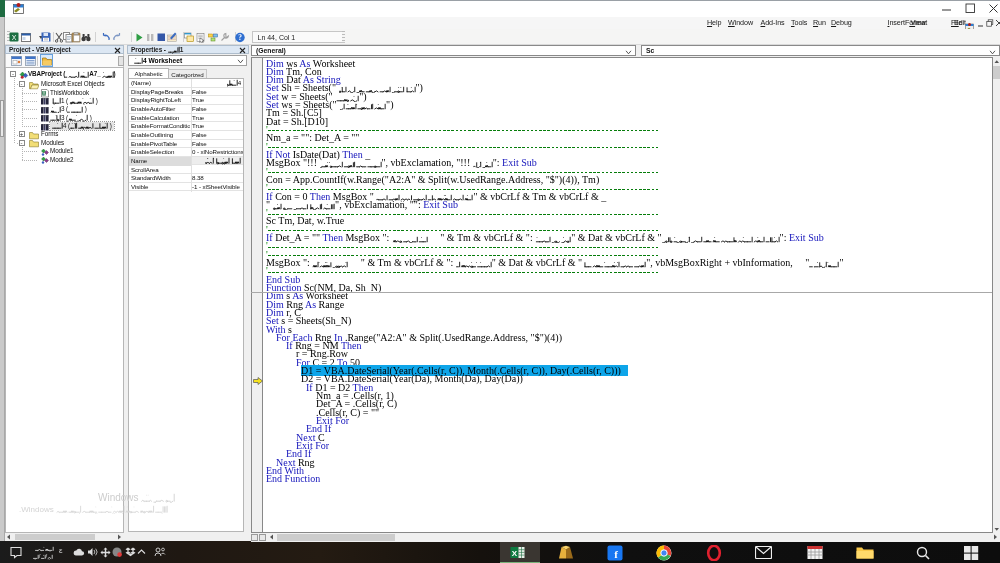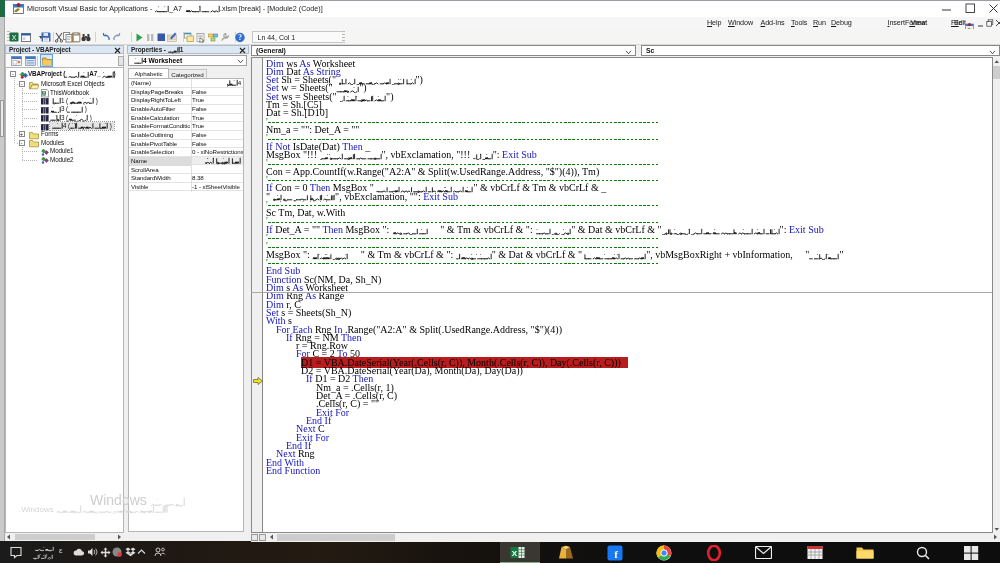--- a/index.html
+++ b/index.html
@@ -42,49 +42,38 @@
 #codescroll{left:741.5px;top:12.5px;width:7.5px;height:476px;background:#f0f0f0}
 #codehs{left:0;top:488.5px;width:749px;height:8.5px;background:#f0f0f0}
 
 #code{left:14px;top:1.5px;font-family:Liberation Serif, serif;font-size:10px;line-height:8.32px;color:#000;white-space:pre}
 #code .k{color:#1515bb}
 #code .c{color:#008200}
 #code .dashl{display:inline-block;width:391px;height:1px;background:repeating-linear-gradient(90deg,#067d0b 0 2.5px,rgba(0,0,0,0) 2.5px 4.17px);vertical-align:1.6px}
 #code div{height:8.32px}
 
 #taskbar{left:0;top:541px;width:1000px;height:22px;background:linear-gradient(90deg,#1b1b1b 0%,#1f1812 18%,#241b12 32%,#15110d 48%,#0f0f0f 62%,#0d0d0d 100%)}
-#hl{background:#b91c1c}
+#hl{background:#0ea5e9}
 .sep{position:absolute;top:3px;width:1px;height:10px;background:#d2d2d2}
 .treerow{position:absolute;left:0;height:8.3px;font-size:6.3px;letter-spacing:-0.1px;line-height:8.3px;white-space:nowrap;color:#111}
 .tlabel{position:absolute;top:0}
 .sbar{position:absolute;background:#f0f0f0}
 .sthumb{position:absolute;background:#cdcdcd}
 .tab{position:absolute;font-size:6.2px;letter-spacing:-0.1px;color:#222;text-align:center;line-height:10px}
 svg{display:inline-block}
 </style></head>
 <body>
 <div id="stage">
 
 <div class="abs" id="lstrip"></div>
     <div class="abs" id="lthumb"></div>
     <div class="abs" id="lgreen"></div>
 
 <div class="abs" id="title"></div>
 <div class="abs" id="titleicon" style="left:8.5px;top:2.5px;width:11px;height:11px"></div>
-<div class="abs" id="titletext">Microsoft Visual Basic for Applications - <svg width="15" height="8.1" viewBox="0 -0.6 15 8.1" style="vertical-align:-2px">
-        <path d="M14.2,0.6 V6.1 M12.9,6.1 H9.7 M9.7,6.1 H6.0 M6.0,6.1 H3.8 M3.8,6.1 Q2.6,4.0 1.3,6.1" stroke="#000" stroke-width="0.85" fill="none" stroke-linecap="round" stroke-linejoin="round"></path>
-        <circle cx="4.3" cy="1.2" r="0.45" fill="#000"></circle>
-        <circle cx="10.9" cy="1.2" r="0.45" fill="#000"></circle>
-      </svg>_A7 <svg width="36" height="8.1" viewBox="0 -0.6 36 8.1" style="vertical-align:-2px">
-        <path d="M35.2,0.6 V6.1 M33.9,6.1 Q32.1,4.0 30.4,6.1 M30.4,6.1 Q28.7,4.0 26.9,6.1 M24.9,6.1 H21.4 M21.4,6.1 H18.0 M16.0,0.6 V6.1 M14.8,6.1 H11.3 M11.3,6.1 H8.9 M8.9,6.1 Q7.5,4.0 6.0,6.1 M6.0,6.1 L5.4,4.7 L4.8,6.1 M4.8,6.1 L4.1,4.7 L3.5,6.1 M3.5,6.1 L2.9,4.7 L2.3,6.1" stroke="#000" stroke-width="0.85" fill="none" stroke-linecap="round" stroke-linejoin="round"></path>
-        <circle cx="31.4" cy="7.5" r="0.45" fill="#000"></circle>
-        <circle cx="33.9" cy="7.5" r="0.45" fill="#000"></circle>
-        <circle cx="15.5" cy="1.2" r="0.45" fill="#000"></circle>
-        <circle cx="14.5" cy="7.5" r="0.45" fill="#000"></circle>
-      </svg>.xlsm [break] - [Module2 (Code)]</div>
 
 <div class="abs" id="menu">
       <span class="mi" style="left:702px"><u>H</u>elp</span>
       <span class="mi" style="left:723px"><u>W</u>indow</span>
       <span class="mi" style="left:755.5px"><u>A</u>dd-Ins</span>
       <span class="mi" style="left:786px"><u>T</u>ools</span>
       <span class="mi" style="left:808px"><u>R</u>un</span>
       <span class="mi" style="left:826px"><u>D</u>ebug</span>
       <span class="mi" style="left:900px">F<u>o</u>rmat</span>
       <span class="mi" style="left:882.5px"><u>I</u>nsert</span>
@@ -458,21 +447,21 @@
   </div>
   <div class="abs" id="codewin">
     <div class="abs combo" style="left:0;width:385px">(General)<svg class="abs" style="right:3px;top:3.5px" width="7" height="5" viewBox="0 0 7 5">
             <path d="M1,0.8 L3.5,3.8 L6,0.8" fill="none" stroke="#444" stroke-width="0.9"></path>
           </svg></div>
     <div class="abs combo" style="left:390px;width:359px">Sc<svg class="abs" style="right:3px;top:3.5px" width="7" height="5" viewBox="0 0 7 5">
             <path d="M1,0.8 L3.5,3.8 L6,0.8" fill="none" stroke="#444" stroke-width="0.9"></path>
           </svg></div>
     <div class="abs" id="codearea">
       <div class="abs" id="codemargin"></div>
-      <div class="abs" id="code"><div><span class="k">Dim</span> ws <span class="k">As</span> Worksheet</div><div><span class="k">Dim</span> Dat <span class="k">As</span> <span class="k">String</span></div><div><span class="k">Set</span> Sh = Sheets(" <svg width="77" height="7.2" viewBox="0 -0.6 77 7.2" style="vertical-align:-2px">
+      <div class="abs" id="code"><div><span class="k">Dim</span> ws <span class="k">As</span> Worksheet</div><div><span class="k">Dim</span> Tm, Con</div><div><span class="k">Dim</span> Dat <span class="k">As</span> <span class="k">String</span></div><div><span class="k">Set</span> Sh = Sheets(" <svg width="77" height="7.2" viewBox="0 -0.6 77 7.2" style="vertical-align:-2px">
                 <path d="M76.2,0.6 V5.2 M74.9,5.2 Q73.5,3.1 72.1,5.2 M72.1,5.2 H68.1 M68.1,5.2 V1.1 M64.7,0.6 V5.2 M63.5,5.2 H60.3 M60.3,5.2 a0.8,0.8 0 1 0 -1.6,0 a0.8,0.8 0 1 0 1.6,0 M58.3,5.2 H55.9 M55.9,5.2 q-1.2,1.7 -2.6,1.1 M51.1,0.6 V5.2 M49.9,5.2 L49.2,3.8 L48.6,5.2 M48.6,5.2 L48.0,3.8 L47.4,5.2 M47.4,5.2 Q45.7,3.1 44.0,5.2 M44.0,5.2 H41.1 M39.1,5.2 Q37.4,3.1 35.8,5.2 M35.8,5.2 q-1.2,1.7 -2.6,1.1 M33.0,5.2 L32.4,3.8 L31.8,5.2 M31.8,5.2 L31.1,3.8 L30.5,5.2 M30.5,5.2 H27.2 M25.2,5.2 H23.0 M23.0,5.2 L22.4,3.8 L21.7,5.2 M21.7,5.2 L21.1,3.8 L20.5,5.2 M20.5,5.2 q-1.2,1.7 -2.6,1.1 M15.7,0.6 V5.2 M14.5,5.2 q-1.2,1.7 -2.6,1.1 M11.7,5.2 Q10.3,3.1 8.9,5.2 M6.9,0.6 V5.2 M5.7,5.2 H3.2 M3.2,5.2 V1.1 M1.8,5.2 a0.8,0.8 0 1 0 -1.6,0 a0.8,0.8 0 1 0 1.6,0" stroke="#000" stroke-width="0.85" fill="none" stroke-linecap="round" stroke-linejoin="round"></path>
                 <circle cx="29.7" cy="6.6" r="0.45" fill="#000"></circle>
                 <circle cx="71.6" cy="6.6" r="0.45" fill="#000"></circle>
                 <circle cx="61.9" cy="0.9" r="0.45" fill="#000"></circle>
                 <circle cx="3.0" cy="0.9" r="0.45" fill="#000"></circle>
                 <circle cx="32.1" cy="6.6" r="0.45" fill="#000"></circle>
                 <circle cx="72.3" cy="0.9" r="0.45" fill="#000"></circle>
                 <circle cx="59.7" cy="0.9" r="0.45" fill="#000"></circle>
                 <circle cx="28.0" cy="6.6" r="0.45" fill="#000"></circle>
               </svg>")</div><div><span class="k">Set</span> w = Sheets(" <svg width="24" height="7.2" viewBox="0 -0.6 24 7.2" style="vertical-align:-2px">
@@ -512,21 +501,21 @@
                 <circle cx="69.5" cy="0.9" r="0.45" fill="#000"></circle>
               </svg>" &amp; vbCrLf &amp; Tm &amp; vbCrLf &amp; _</div><div>"<svg width="65" height="7.2" viewBox="0 -0.6 65 7.2" style="vertical-align:-2px">
                 <path d="M64.2,0.6 V5.2 M62.9,5.2 V1.1 M61.5,5.2 V1.1 M60.1,5.2 H56.2 M56.2,5.2 Q54.9,3.1 53.6,5.2 M51.6,0.6 V5.2 M50.4,5.2 V1.1 M49.0,5.2 Q47.5,3.1 46.1,5.2 M46.1,5.2 q-1.2,1.7 -2.6,1.1 M43.3,5.2 L42.7,3.8 L42.0,5.2 M42.0,5.2 L41.4,3.8 L40.8,5.2 M40.8,5.2 V1.1 M37.4,5.2 V1.1 M36.0,5.2 H33.7 M33.7,5.2 Q32.0,3.1 30.3,5.2 M30.3,5.2 H26.6 M26.6,5.2 q-1.2,1.7 -2.6,1.1 M21.8,5.2 H17.8 M17.8,5.2 q-1.2,1.7 -2.6,1.1 M15.0,5.2 a0.8,0.8 0 1 0 -1.6,0 a0.8,0.8 0 1 0 1.6,0 M11.0,0.6 V5.2 M9.8,5.2 L9.2,3.8 L8.6,5.2 M8.6,5.2 L8.0,3.8 L7.3,5.2 M7.3,5.2 H5.0 M5.0,5.2 a0.8,0.8 0 1 0 -1.6,0 a0.8,0.8 0 1 0 1.6,0" stroke="#000" stroke-width="0.85" fill="none" stroke-linecap="round" stroke-linejoin="round"></path>
                 <circle cx="33.0" cy="6.6" r="0.45" fill="#000"></circle>
                 <circle cx="50.8" cy="6.6" r="0.45" fill="#000"></circle>
                 <circle cx="57.2" cy="0.9" r="0.45" fill="#000"></circle>
                 <circle cx="7.6" cy="0.9" r="0.45" fill="#000"></circle>
                 <circle cx="40.6" cy="6.6" r="0.45" fill="#000"></circle>
                 <circle cx="56.4" cy="6.6" r="0.45" fill="#000"></circle>
                 <circle cx="10.5" cy="6.6" r="0.45" fill="#000"></circle>
-              </svg>", vbExclamation, "": <span class="k">Exit Sub</span></div><div><span class="c">'</span><span class="dashl"></span></div><div>Sc Tm, Dat, w.With</div><div><span class="c">'</span><span class="dashl"></span></div><div><span class="k">If</span> Det_A = "" <span class="k">Then</span> MsgBox ": <svg width="36" height="7.2" viewBox="0 -0.6 36 7.2" style="vertical-align:-2px">
+              </svg>", vbExclamation, "": <span class="k">Exit Sub</span></div><div><span class="c">'</span><span class="dashl"></span></div><div>Sc Tm, Dat, w.True</div><div><span class="c">'</span><span class="dashl"></span></div><div><span class="k">If</span> Det_A = "" <span class="k">Then</span> MsgBox ": <svg width="36" height="7.2" viewBox="0 -0.6 36 7.2" style="vertical-align:-2px">
                 <path d="M35.2,0.6 V5.2 M33.9,5.2 H31.1 M31.1,5.2 H27.3 M25.3,0.6 V5.2 M24.1,5.2 H20.6 M20.6,5.2 q-1.2,1.7 -2.6,1.1 M17.8,5.2 Q16.2,3.1 14.6,5.2 M14.6,5.2 H11.6 M9.6,5.2 a0.8,0.8 0 1 0 -1.6,0 a0.8,0.8 0 1 0 1.6,0 M7.6,5.2 Q5.8,3.1 4.0,5.2 M4.0,5.2 L3.3,3.8 L2.7,5.2 M2.7,5.2 L2.1,3.8 L1.5,5.2" stroke="#000" stroke-width="0.85" fill="none" stroke-linecap="round" stroke-linejoin="round"></path>
                 <circle cx="29.6" cy="0.9" r="0.45" fill="#000"></circle>
                 <circle cx="22.3" cy="6.6" r="0.45" fill="#000"></circle>
                 <circle cx="10.9" cy="6.6" r="0.45" fill="#000"></circle>
                 <circle cx="23.4" cy="6.6" r="0.45" fill="#000"></circle>
               </svg>     " &amp; Tm &amp; vbCrLf &amp; ": <svg width="36" height="7.2" viewBox="0 -0.6 36 7.2" style="vertical-align:-2px">
                 <path d="M35.2,0.6 V5.2 M33.9,5.2 a0.8,0.8 0 1 0 -1.6,0 a0.8,0.8 0 1 0 1.6,0 M31.9,5.2 Q30.6,3.1 29.4,5.2 M29.4,5.2 q-1.2,1.7 -2.6,1.1 M24.6,5.2 q-1.2,1.7 -2.6,1.1 M21.8,5.2 a0.8,0.8 0 1 0 -1.6,0 a0.8,0.8 0 1 0 1.6,0 M19.8,5.2 q-1.2,1.7 -2.6,1.1 M15.0,0.6 V5.2 M13.8,5.2 H10.6 M10.6,5.2 Q9.1,3.1 7.6,5.2 M7.6,5.2 H4.4 M4.4,5.2 H1.3" stroke="#000" stroke-width="0.85" fill="none" stroke-linecap="round" stroke-linejoin="round"></path>
                 <circle cx="11.2" cy="6.6" r="0.45" fill="#000"></circle>
                 <circle cx="2.0" cy="0.9" r="0.45" fill="#000"></circle>
                 <circle cx="28.5" cy="0.9" r="0.45" fill="#000"></circle>
@@ -570,21 +559,21 @@
                 <circle cx="8.4" cy="0.9" r="0.45" fill="#000"></circle>
                 <circle cx="5.3" cy="6.6" r="0.45" fill="#000"></circle>
                 <circle cx="18.9" cy="0.9" r="0.45" fill="#000"></circle>
               </svg>"</div><div><span class="c">'</span><span class="dashl"></span></div><div><span class="k">End Sub</span></div><div><span class="k">Function</span> Sc(NM, Da, Sh_N)</div><div><span class="k">Dim</span> s <span class="k">As</span> Worksheet</div><div><span class="k">Dim</span> Rng <span class="k">As</span> Range</div><div><span class="k">Dim</span> r, C</div><div><span class="k">Set</span> s = Sheets(Sh_N)</div><div><span class="k">With</span> s</div><div>    <span class="k">For Each</span> Rng <span class="k">In</span> .Range("A2:A" &amp; Split(.UsedRange.Address, "$")(4))</div><div>        <span class="k">If</span> Rng = NM <span class="k">Then</span></div><div>            r = Rng.Row</div><div>            <span class="k">For</span> C = 2 <span class="k">To</span> 50</div><div>              <span id="hl">D1 = VBA.DateSerial(Year(.Cells(r, C)), Month(.Cells(r, C)), Day(.Cells(r, C)))   </span></div><div>              D2 = VBA.DateSerial(Year(Da), Month(Da), Day(Da))</div><div>                <span class="k">If</span> D1 = D2 <span class="k">Then</span></div><div>                    Nm_a = .Cells(r, 1)</div><div>                    Det_A = .Cells(r, C)</div><div>                    .Cells(r, C) = ""</div><div>                    <span class="k">Exit For</span></div><div>                <span class="k">End If</span></div><div>            <span class="k">Next</span> C</div><div>            <span class="k">Exit For</span></div><div>        <span class="k">End If</span></div><div>    <span class="k">Next</span> Rng</div><div><span class="k">End With</span></div><div><span class="k">End Function</span></div></div>
     </div>
     <div class="abs" id="codescroll"></div>
     <div class="abs" id="codehs"></div>
   </div>
 </div>
 
-<div class="abs" id="wm1" style="left:90px;top:492px;font-size:14px;color:#cdcdcd">Windows <svg width="34" height="9.6" viewBox="0 -0.6 34 9.6" style="vertical-align:-2px">
+<div class="abs" id="wm1" style="left:98px;top:492px;font-size:10px;color:#cdcdcd">Windows <svg width="34" height="9.6" viewBox="0 -0.6 34 9.6" style="vertical-align:-2px">
         <path d="M33.2,0.6 V7.6 M31.9,7.6 q-1.2,1.7 -2.6,1.1 M29.1,7.6 H26.5 M26.5,7.6 a0.8,0.8 0 1 0 -1.6,0 a0.8,0.8 0 1 0 1.6,0 M22.5,7.6 Q20.8,5.5 19.0,7.6 M19.0,7.6 H15.5 M15.5,7.6 q-1.2,1.7 -2.6,1.1 M10.7,7.6 Q9.4,5.5 8.2,7.6 M8.2,7.6 H5.5 M5.5,7.6 H3.1 M3.1,7.6 Q1.8,5.5 0.5,7.6" stroke="#cdcdcd" stroke-width="0.85" fill="none" stroke-linecap="round" stroke-linejoin="round"></path>
         <circle cx="14.5" cy="9.0" r="0.45" fill="#cdcdcd"></circle>
         <circle cx="7.1" cy="1.5" r="0.45" fill="#cdcdcd"></circle>
         <circle cx="5.5" cy="1.5" r="0.45" fill="#cdcdcd"></circle>
       </svg></div>
 <div class="abs" id="wm2" style="left:19px;top:505px;font-size:8px;color:#d4d4d4">.Windows <svg width="112" height="8.6" viewBox="0 -0.6 112 8.6" style="vertical-align:-2px">
         <path d="M111.2,0.6 V6.6 M109.9,6.6 V1.2 M108.5,6.6 V1.2 M107.1,6.6 V1.2 M105.7,6.6 H102.1 M102.1,6.6 H99.6 M97.6,0.6 V6.6 M96.4,6.6 L95.7,5.2 L95.1,6.6 M95.1,6.6 L94.5,5.2 L93.9,6.6 M93.9,6.6 L93.2,5.2 L92.6,6.6 M92.6,6.6 Q90.8,4.5 89.1,6.6 M89.1,6.6 a0.8,0.8 0 1 0 -1.6,0 a0.8,0.8 0 1 0 1.6,0 M87.1,6.6 L86.4,5.2 L85.8,6.6 M85.8,6.6 L85.2,5.2 L84.6,6.6 M82.6,6.6 Q80.8,4.5 79.1,6.6 M79.1,6.6 H75.8 M75.8,6.6 a0.8,0.8 0 1 0 -1.6,0 a0.8,0.8 0 1 0 1.6,0 M73.8,6.6 L73.2,5.2 L72.6,6.6 M72.6,6.6 L72.0,5.2 L71.3,6.6 M71.3,6.6 L70.7,5.2 L70.1,6.6 M68.1,0.6 V6.6 M66.9,6.6 L66.3,5.2 L65.6,6.6 M65.6,6.6 L65.0,5.2 L64.4,6.6 M64.4,6.6 L63.8,5.2 L63.1,6.6 M63.1,6.6 Q61.6,4.5 60.0,6.6 M60.0,6.6 Q58.5,4.5 57.1,6.6 M55.1,6.6 H52.6 M52.6,6.6 Q51.0,4.5 49.4,6.6 M49.4,6.6 H45.7 M45.7,6.6 H42.7 M40.7,6.6 H37.4 M37.4,6.6 L36.7,5.2 L36.1,6.6 M36.1,6.6 L35.5,5.2 L34.9,6.6 M34.9,6.6 L34.2,5.2 L33.6,6.6 M33.6,6.6 H29.9 M29.9,6.6 Q28.2,4.5 26.6,6.6 M24.6,0.6 V6.6 M23.4,6.6 H19.6 M19.6,6.6 a0.8,0.8 0 1 0 -1.6,0 a0.8,0.8 0 1 0 1.6,0 M17.6,6.6 L17.0,5.2 L16.3,6.6 M16.3,6.6 L15.7,5.2 L15.1,6.6 M15.1,6.6 H12.9 M10.9,6.6 L10.2,5.2 L9.6,6.6 M9.6,6.6 L9.0,5.2 L8.4,6.6 M8.4,6.6 L7.7,5.2 L7.1,6.6 M7.1,6.6 H3.2 M3.2,6.6 Q2.0,4.5 0.8,6.6" stroke="#d4d4d4" stroke-width="0.85" fill="none" stroke-linecap="round" stroke-linejoin="round"></path>
         <circle cx="39.4" cy="8.0" r="0.45" fill="#d4d4d4"></circle>
         <circle cx="66.8" cy="8.0" r="0.45" fill="#d4d4d4"></circle>
         <circle cx="78.0" cy="1.3" r="0.45" fill="#d4d4d4"></circle>

